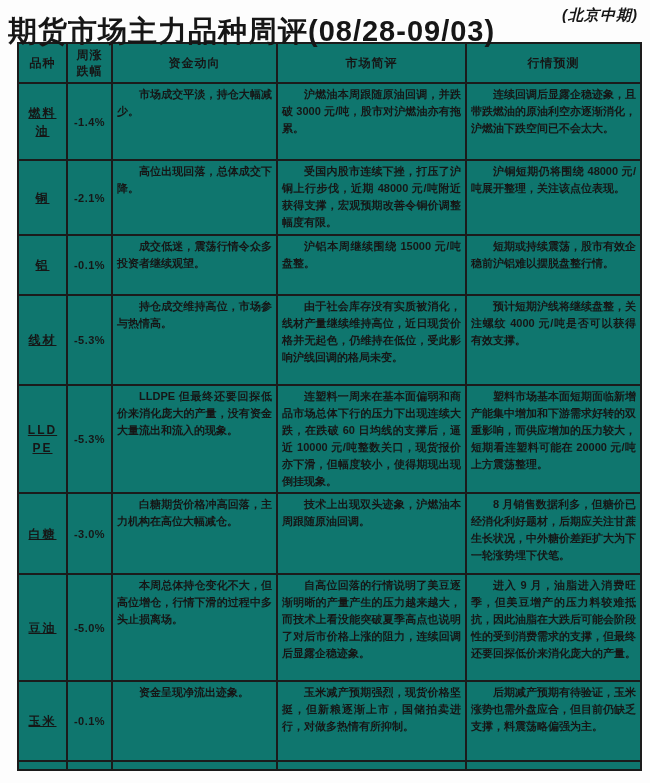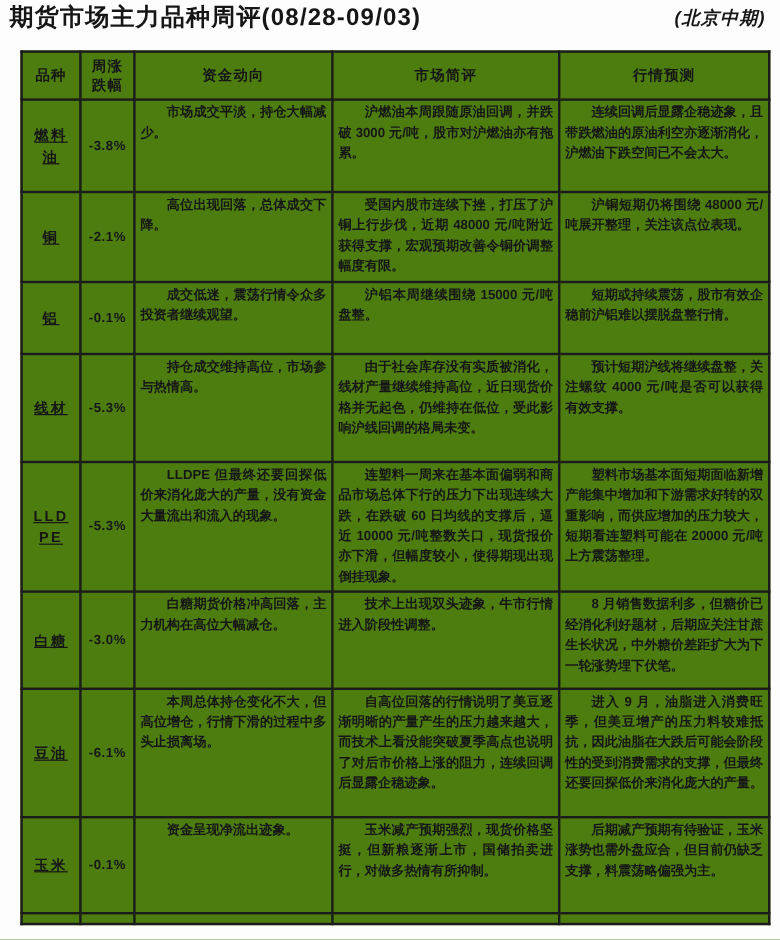--- a/index.html
+++ b/index.html
@@ -13,36 +13,37 @@
   }
   .header-bar{
     display:flex;
     justify-content:space-between;
     align-items:flex-start;
     padding:3px 12px 0 8px;
     height:42px;
     box-sizing:border-box;
   }
   .page-title{
-    font-size:20px;
+    font-size:29px;
     letter-spacing:1px;
     line-height:1.2;
+    margin-top:11px;
   }
   .source-label{
     font-size:15px;
     padding-top:3px;
     letter-spacing:1px;
     font-style:italic;
   }
   table.review{
     border-collapse:collapse;
     table-layout:fixed;
     margin-left:17px;
     width:623px;
-    background:#4d7c0f;
+    background:#0f766e;
   }
   table.review td,table.review th{
     border:2px solid #1b1b1b;
     padding:2px 4px;
     box-sizing:border-box;
     font-weight:bold;
   }
   th.col-head{
     font-size:12px;
     text-align:center;
@@ -102,21 +103,21 @@
       <span>周涨</span><br>
       <span>跌幅</span>
     </th>
     <th class="col-head">资金动向</th>
     <th class="col-head">市场简评</th>
     <th class="col-head">行情预测</th>
   </tr>
 
   <tr style="height:77px">
     <td class="variety-cell">燃料油</td>
-    <td class="change-cell">-3.8%</td>
+    <td class="change-cell">-1.4%</td>
     <td class="text-cell">
           <span class="para">市场成交平淡，持仓大幅减少。</span>
         </td>
     <td class="text-cell">
           <span class="para">沪燃油本周跟随原油回调，并跌破 3000 元/吨，股市对沪燃油亦有拖累。</span>
         </td>
     <td class="text-cell">
           <span class="para">连续回调后显露企稳迹象，且带跌燃油的原油利空亦逐渐消化，沪燃油下跌空间已不会太大。</span>
         </td>
   </tr>
@@ -177,30 +178,30 @@
         </td>
   </tr>
 
   <tr style="height:81px">
     <td class="variety-cell">白糖</td>
     <td class="change-cell">-3.0%</td>
     <td class="text-cell">
           <span class="para">白糖期货价格冲高回落，主力机构在高位大幅减仓。</span>
         </td>
     <td class="text-cell">
-          <span class="para">技术上出现双头迹象，牛市行情进入阶段性调整。</span>
+          <span class="para">技术上出现双头迹象，沪燃油本周跟随原油回调。</span>
         </td>
     <td class="text-cell">
           <span class="para">8 月销售数据利多，但糖价已经消化利好题材，后期应关注甘蔗生长状况，中外糖价差距扩大为下一轮涨势埋下伏笔。</span>
         </td>
   </tr>
 
   <tr style="height:107px">
     <td class="variety-cell">豆油</td>
-    <td class="change-cell">-6.1%</td>
+    <td class="change-cell">-5.0%</td>
     <td class="text-cell">
           <span class="para">本周总体持仓变化不大，但高位增仓，行情下滑的过程中多头止损离场。</span>
         </td>
     <td class="text-cell">
           <span class="para">自高位回落的行情说明了美豆逐渐明晰的产量产生的压力越来越大，而技术上看没能突破夏季高点也说明了对后市价格上涨的阻力，连续回调后显露企稳迹象。</span>
         </td>
     <td class="text-cell">
           <span class="para">进入 9 月，油脂进入消费旺季，但美豆增产的压力料较难抵抗，因此油脂在大跌后可能会阶段性的受到消费需求的支撑，但最终还要回探低价来消化庞大的产量。</span>
         </td>
   </tr>

